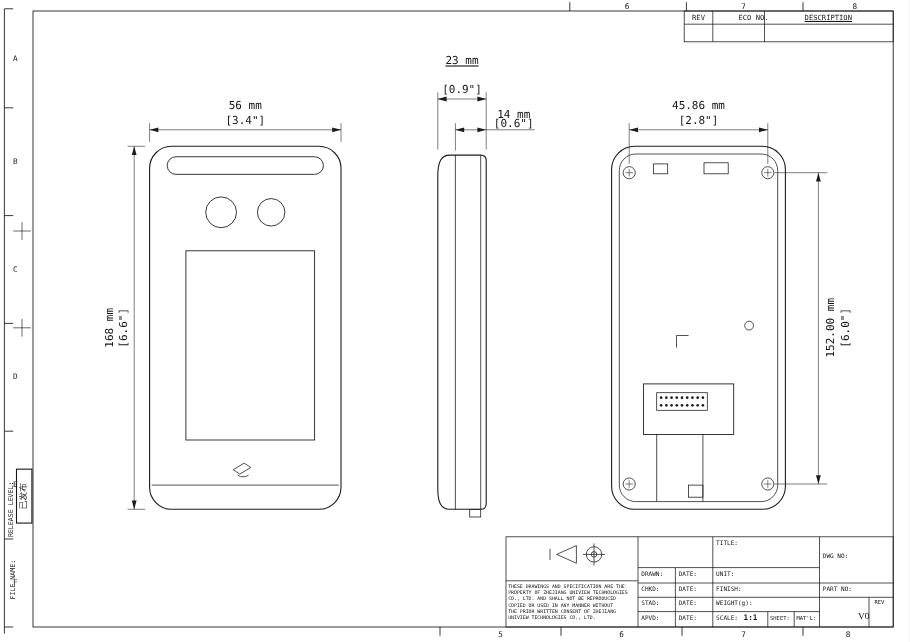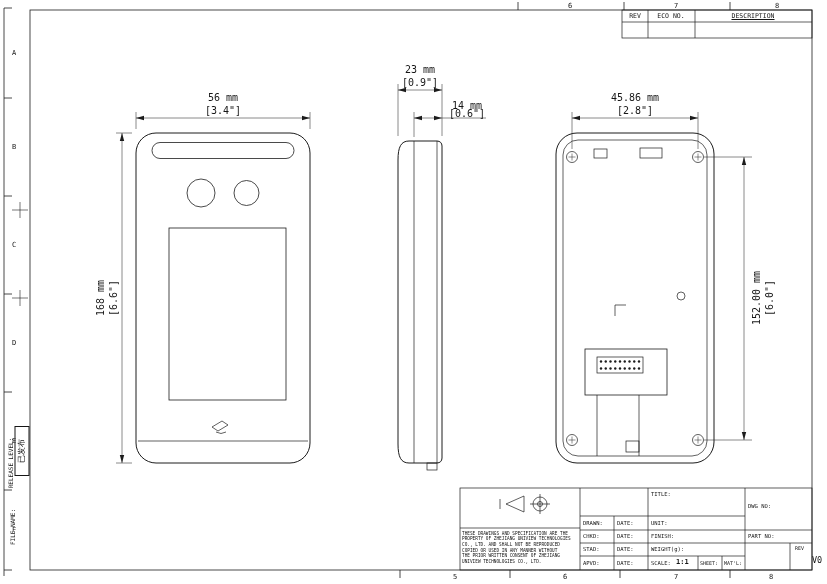--- a/index.html
+++ b/index.html
@@ -212,28 +212,28 @@
   <div class="lbl grid" style="left:676px;top:577px;">7</div>
   <div class="lbl grid" style="left:771px;top:577px;">8</div>
   <div class="lbl grid" style="left:14px;top:53px;">A</div>
   <div class="lbl grid" style="left:14px;top:147px;">B</div>
   <div class="lbl grid" style="left:14px;top:245px;">C</div>
   <div class="lbl grid" style="left:14px;top:343px;">D</div>
   <div class="lbl grid" style="left:14px;top:441px;">E</div>
   <div class="lbl grid" style="left:14px;top:530px;">F</div>
 
   <div class="lbl rt" style="left:635px;top:16px;">REV</div>
-  <div class="lbl rt" style="left:671px;top:16px;">ECO NO.</div>
+  <div class="lbl rt" style="left:685px;top:16px;">ECO NO.</div>
   <div class="lbl rt" style="left:753px;top:16px;text-decoration:underline;">DESCRIPTION</div>
 
   <div class="lbl dim" style="left:223px;top:97px;">56 mm</div>
   <div class="lbl dim" style="left:223px;top:110px;">[3.4"]</div>
   <div class="lbl dimv" style="left:100px;top:298px;">168 mm</div>
   <div class="lbl dimv" style="left:113px;top:298px;">[6.6"]</div>
-  <div class="lbl dim" style="left:420px;top:69px;">23 mm</div>
+  <div class="lbl dim" style="left:420px;top:56px;text-decoration:underline;">23 mm</div>
   <div class="lbl dim" style="left:420px;top:82px;">[0.9"]</div>
   <div class="lbl dim" style="left:467px;top:105px;">14 mm</div>
   <div class="lbl dim" style="left:467px;top:113px;">[0.6"]</div>
   <div class="lbl dim" style="left:635px;top:97px;">45.86 mm</div>
   <div class="lbl dim" style="left:635px;top:110px;">[2.8"]</div>
   <div class="lbl dimv" style="left:756px;top:298px;">152.00 mm</div>
   <div class="lbl dimv" style="left:769px;top:298px;">[6.0"]</div>
 
   <div class="lbl tb" style="left:651px;top:491px;">TITLE:</div>
   <div class="lbl tb" style="left:748px;top:503px;">DWG NO:</div>
@@ -252,21 +252,21 @@
 
   <div class="lbl tb" style="left:583px;top:560px;">APVD:</div>
   <div class="lbl tb" style="left:617px;top:560px;">DATE:</div>
   <div class="lbl tb" style="left:651px;top:560px;">SCALE:</div>
   <div class="lbl scaleval" style="left:676px;top:558px;">1:1</div>
   <div class="lbl tbs" style="left:700px;top:560px;">SHEET:</div>
   <div class="lbl tbs" style="left:724px;top:560px;">MAT'L:</div>
 
   <div class="lbl tb" style="left:748px;top:533px;">PART NO:</div>
   <div class="lbl tbs" style="left:795px;top:545px;">REV</div>
-  <div class="lbl revval" style="left:812px;top:555px;">V0</div>
+  <div class="lbl revval" style="left:780px;top:555px;font-family:Liberation Serif, serif;">V0</div>
 
   <div class="legal">
     <div class="legal-inner">
       <div>THESE DRAWINGS AND SPECIFICATION ARE THE</div>
       <div>PROPERTY OF ZHEJIANG UNIVIEW TECHNOLOGIES</div>
       <div>CO., LTD. AND SHALL NOT BE REPRODUCED</div>
       <div>COPIED OR USED IN ANY MANNER WITHOUT</div>
       <div>THE PRIOR WRITTEN CONSENT OF ZHEJIANG</div>
       <div>UNIVIEW TECHNOLOGIES CO., LTD.</div>
     </div>

